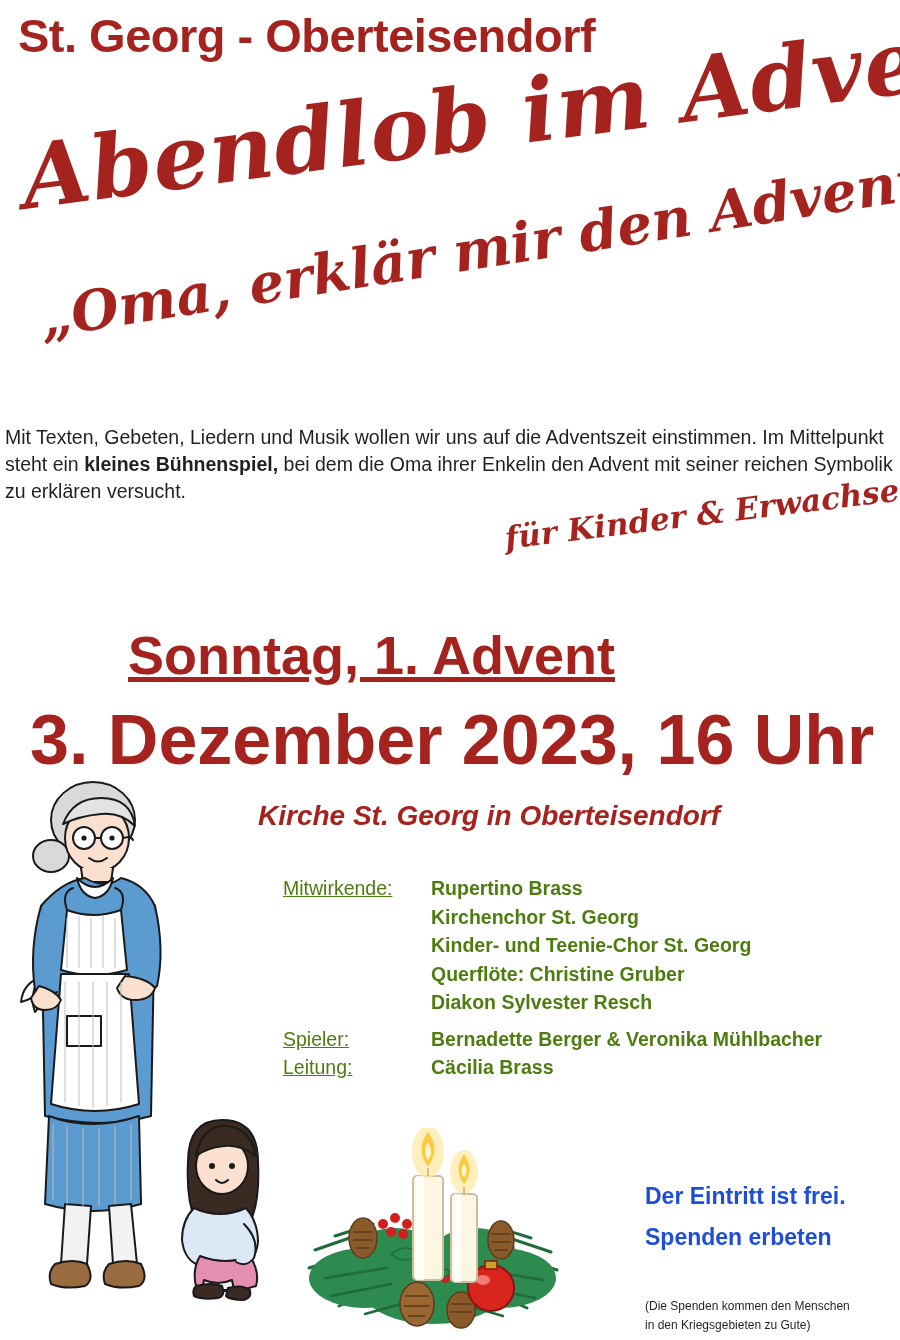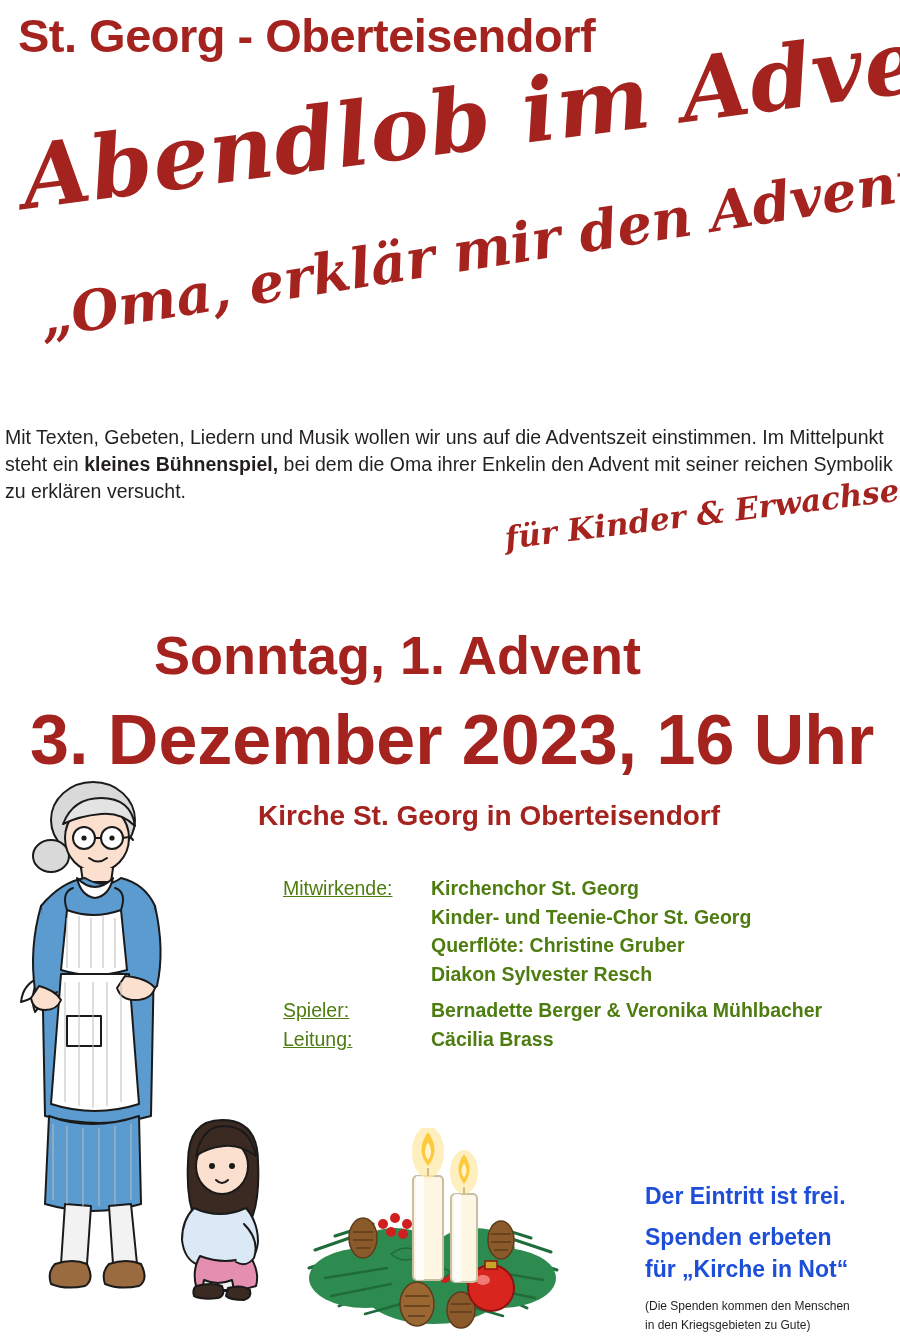--- a/index.html
+++ b/index.html
@@ -91,44 +91,46 @@
     font-size: 31px;
     color: #a5231f;
     transform: rotate(-7deg);
     transform-origin: left center;
     white-space: nowrap;
   }
 
   
   .date-line1 {
     position: absolute;
-    left: 154px;
+    left: 128px;
     top: 624px;
     font-size: 54px;
     font-weight: bold;
     color: #a5231f;
     white-space: nowrap;
+    text-decoration: underline;
   }
   .date-line2 {
     position: absolute;
     left: 30px;
     top: 700px;
     font-size: 70px;
     font-weight: bold;
     color: #a5231f;
     white-space: nowrap;
   }
   .venue {
     position: absolute;
     left: 258px;
     top: 800px;
     font-size: 28px;
     font-weight: bold;
     color: #a5231f;
     white-space: nowrap;
+    font-style: italic;
   }
 
   
   .credits {
     position: absolute;
     left: 283px;
     top: 874px;
     font-size: 19.5px;
     color: #4d7c0f;
   }
@@ -196,20 +198,21 @@
   <div class="audience">für Kinder &amp; Erwachsene</div>
 
   <div class="date-line1">Sonntag, 1. Advent</div>
   <div class="date-line2">3. Dezember 2023, 16 Uhr</div>
   <div class="venue">Kirche St. Georg in Oberteisendorf</div>
 
   <div class="credits">
     <div class="credit-row">
       <div class="credit-label">Mitwirkende:</div>
       <div class="credit-values">
+        <div>Rupertino Brass</div>
         <div>Kirchenchor St. Georg</div>
         <div>Kinder- und Teenie-Chor St. Georg</div>
         <div>Querflöte: Christine Gruber</div>
         <div>Diakon Sylvester Resch</div>
       </div>
     </div>
     <div class="credit-gap"></div>
     <div class="credit-row">
       <div class="credit-label">Spieler:</div>
       <div class="credit-values">
@@ -220,21 +223,20 @@
       <div class="credit-label">Leitung:</div>
       <div class="credit-values">
         <div>Cäcilia Brass</div>
       </div>
     </div>
   </div>
 
   <div class="admission">
     <div>Der Eintritt ist frei.</div>
     <div class="l2">Spenden erbeten</div>
-    <div>für „Kirche in Not“</div>
   </div>
   <div class="donation-note">
     <div>(Die Spenden kommen den Menschen</div>
     <div>in den Kriegsgebieten zu Gute)</div>
   </div>
 
   <svg class="illus" id="grandma-illustration" width="175" height="540" viewBox="0 0 175 540">
     <g stroke="#1a1a1a" stroke-width="2" fill="none" stroke-linejoin="round" stroke-linecap="round">
 
       <ellipse cx="88" cy="42" rx="42" ry="38" fill="#d9d9d9"></ellipse>

